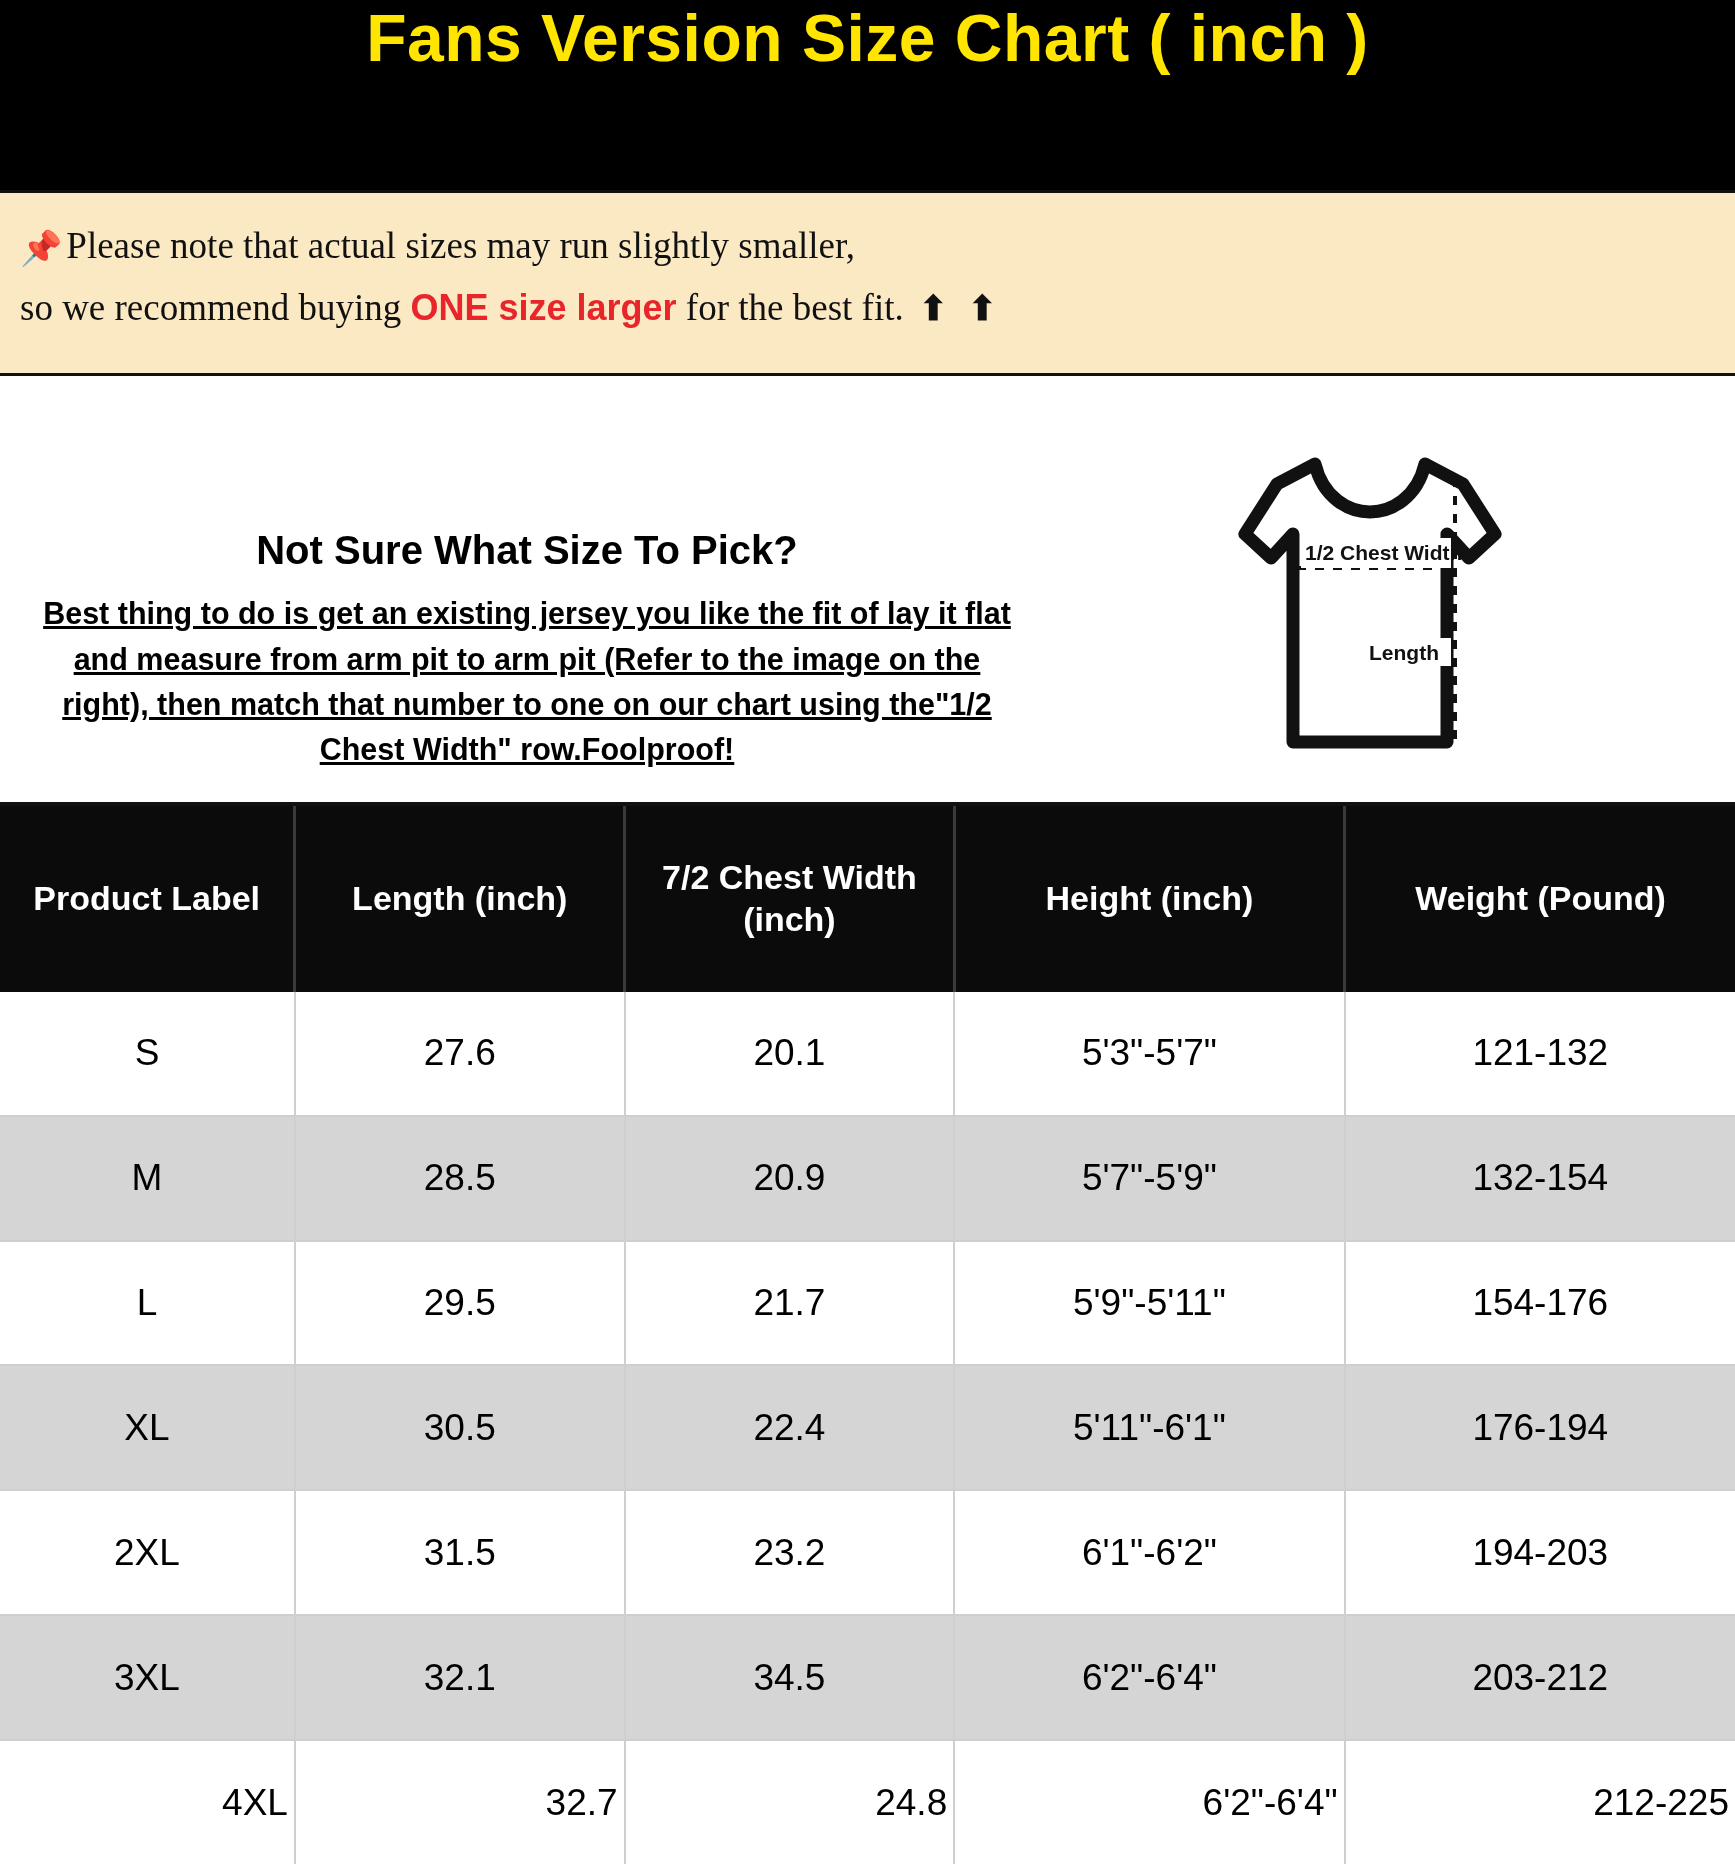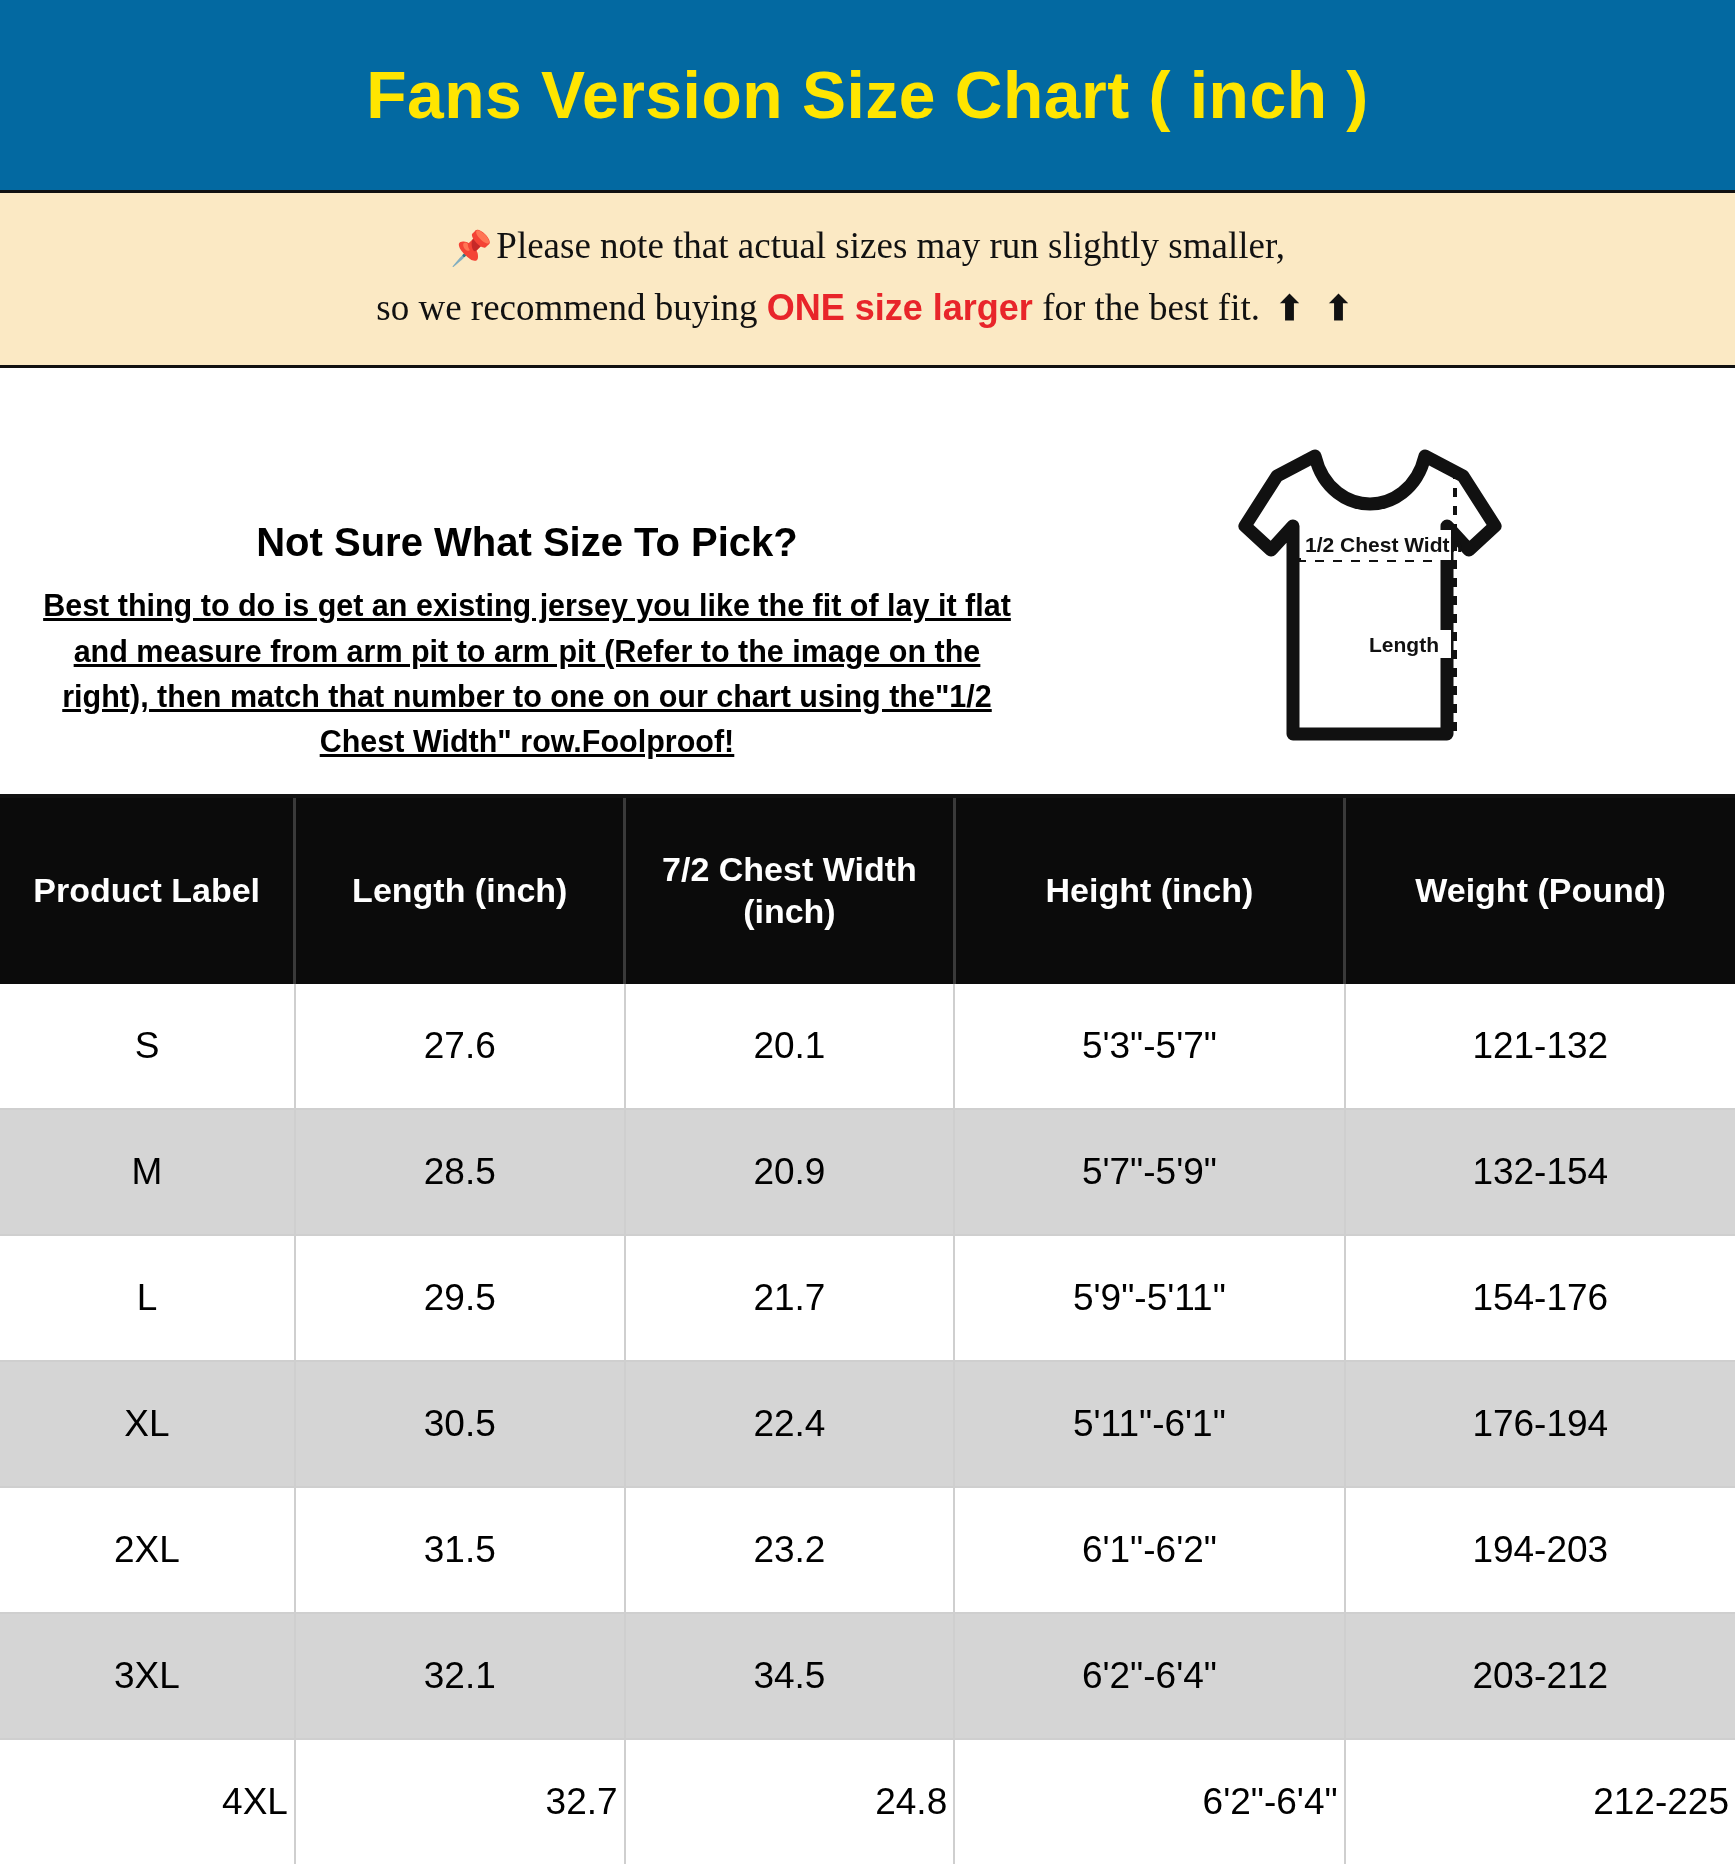--- a/index.html
+++ b/index.html
@@ -18,42 +18,40 @@
     width: 1735px;
     height: 1864px;
     box-sizing: border-box;
     display: flex;
     flex-direction: column;
     background: #fff;
   }
 
   
   .title-bar {
-    background: #0369a1;
+    background: #000000;
     height: 190px;
     display: flex;
-    align-items: center;
     justify-content: center;
     flex: 0 0 auto;
   }
   .title-bar .title {
     color: #ffe500;
     font-size: 66px;
     font-weight: bold;
     letter-spacing: 0.5px;
     font-family: "Liberation Sans", sans-serif;
   }
 
   
   .note-band {
     background: #fbe9c4;
     border-top: 3px solid #111;
     border-bottom: 3px solid #111;
-    padding: 26px 20px 30px 20px;
-    text-align: center;
+    padding: 26px 20px 38px 20px;
     flex: 0 0 auto;
   }
   .note-line {
     font-size: 37px;
     line-height: 1.45;
     color: #111;
     font-family: "Liberation Serif", serif;
   }
   .note-line.second {
     margin-top: 8px;

